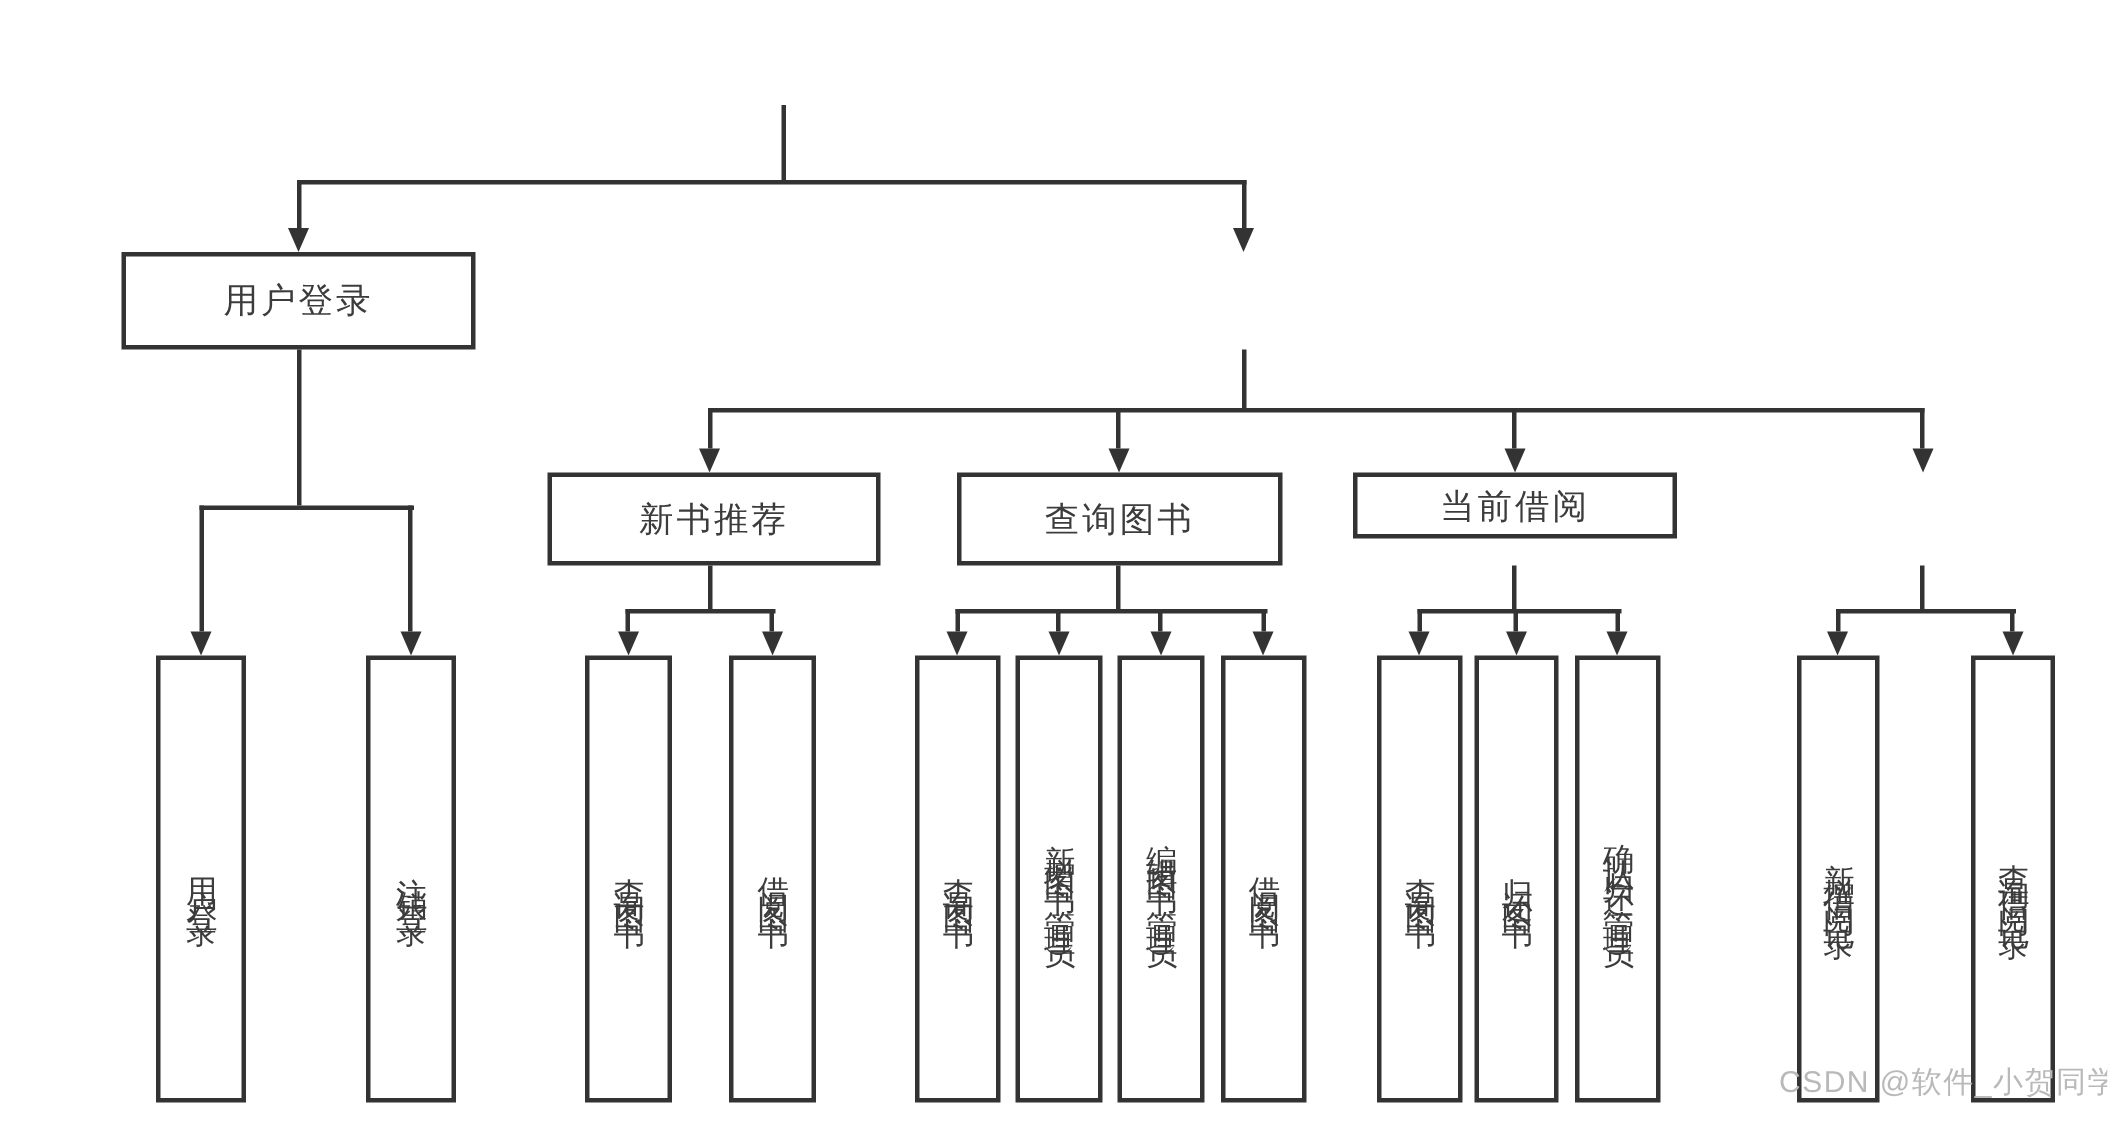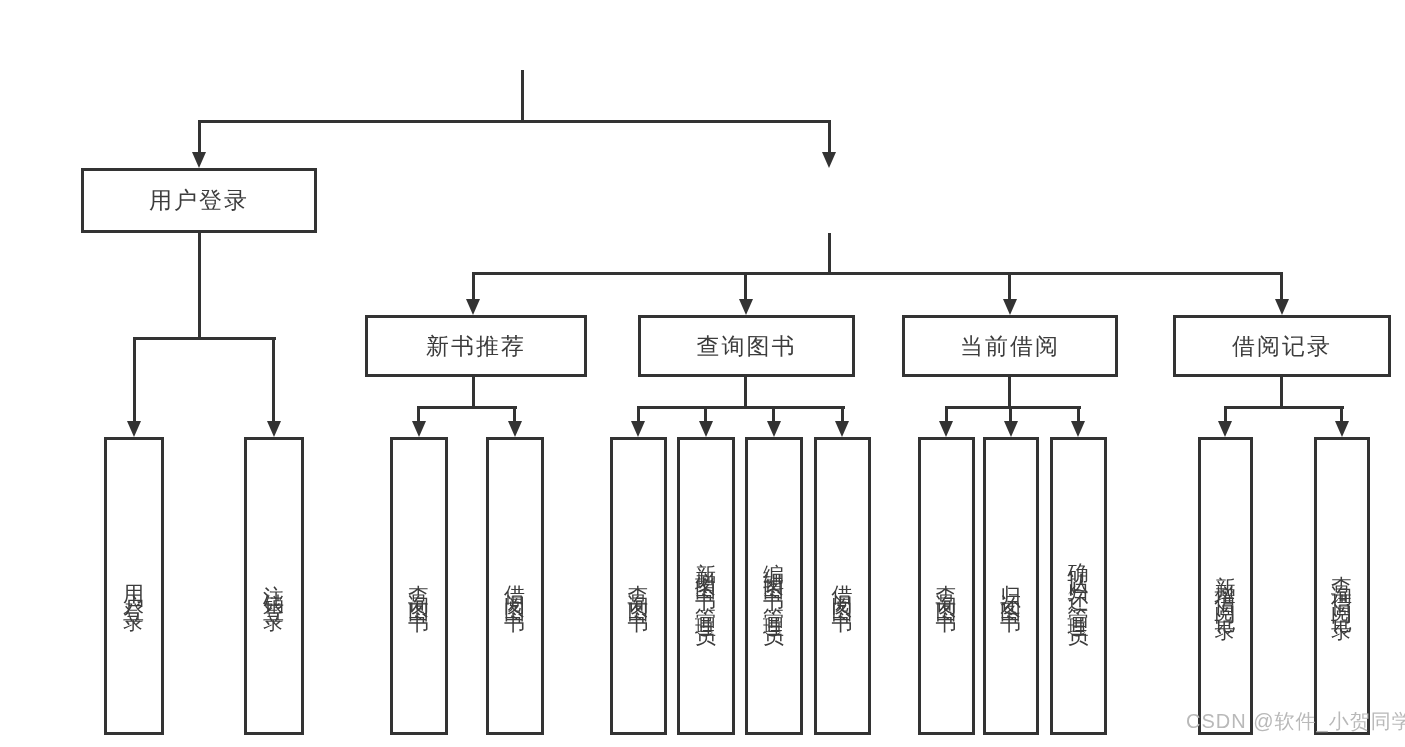--- a/index.html
+++ b/index.html
@@ -87,25 +87,22 @@
   <div class="ar" style="left:1003px;top:299px"></div>
   <div class="vl" style="left:1280px;top:272px;width:3px;height:27px"></div>
   <div class="ar" style="left:1275px;top:299px"></div>
 
   <div class="hbox" style="left:365px;top:315px;width:222px;height:62px">
     <span>新书推荐</span>
   </div>
   <div class="hbox" style="left:638px;top:315px;width:217px;height:62px">
     <span>查询图书</span>
   </div>
-  <div class="hbox" style="left:902px;top:315px;width:216px;height:62px">
+  <div class="hbox" style="left:902px;top:315px;width:216px;height:44px">
     <span>当前借阅</span>
-  </div>
-  <div class="hbox" style="left:1173px;top:315px;width:218px;height:62px">
-    <span>借阅记录</span>
   </div>
 
   <div class="vl" style="left:472px;top:377px;width:3px;height:29px"></div>
   <div class="hl" style="left:417px;top:406px;width:100px;height:3px"></div>
   <div class="vl" style="left:417px;top:406px;width:3px;height:15px"></div>
   <div class="ar" style="left:412px;top:421px"></div>
   <div class="vl" style="left:513px;top:406px;width:3px;height:15px"></div>
   <div class="ar" style="left:508px;top:421px"></div>
 
   <div class="vl" style="left:744px;top:377px;width:3px;height:29px"></div>

